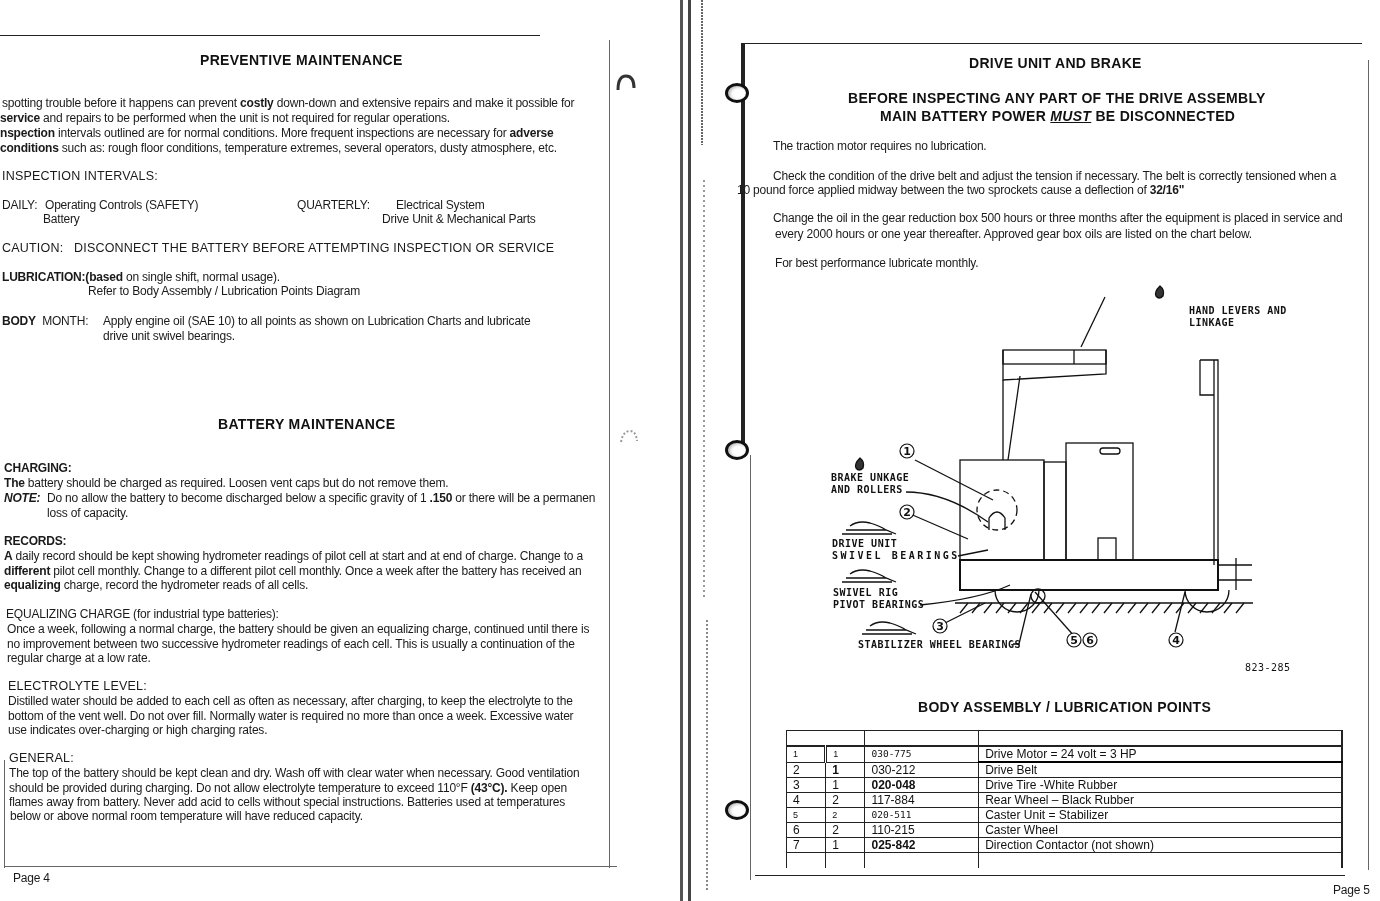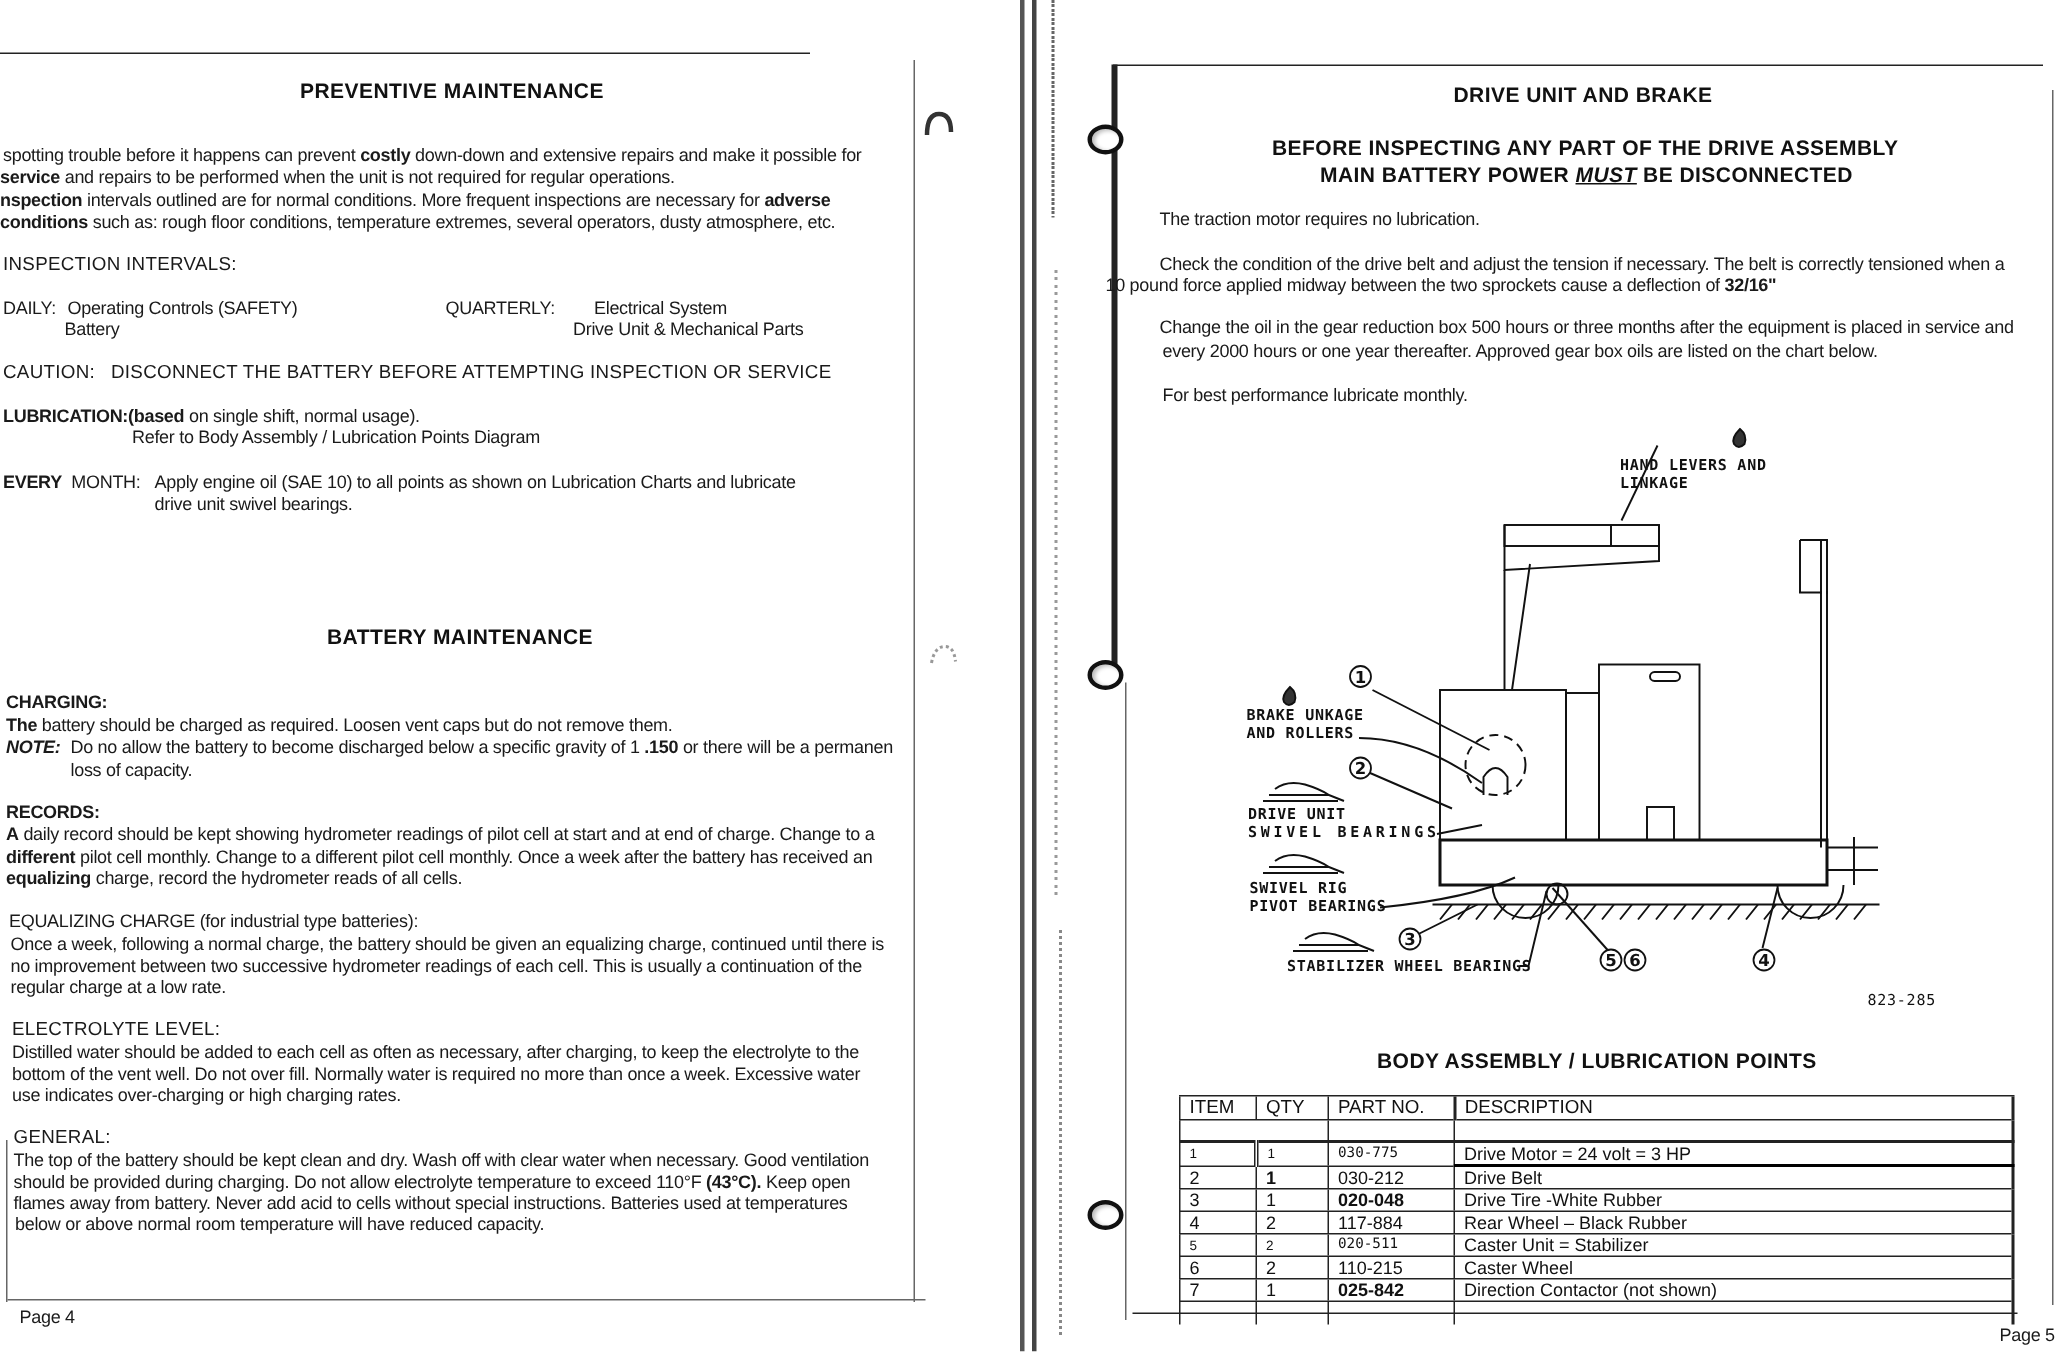--- a/index.html
+++ b/index.html
@@ -55,21 +55,21 @@
 
   <div class="abs txt cap" style="left:2px;top:241px;">CAUTION:</div>
   <div class="abs txt cap" style="left:74px;top:241px;">DISCONNECT THE BATTERY BEFORE ATTEMPTING INSPECTION OR SERVICE</div>
 
   <div class="abs txt" style="left:2px;top:270px;">
     <b>LUBRICATION:(based</b><span> on  single  shift,  normal  usage).</span>
   </div>
   <div class="abs txt" style="left:88px;top:284px;">Refer  to  Body  Assembly  /  Lubrication  Points  Diagram</div>
 
   <div class="abs txt" style="left:2px;top:314px;">
-    <b>EVERY</b>&nbsp; <span>MONTH:</span>
+    <b>BODY</b>&nbsp; <span>MONTH:</span>
   </div>
   <div class="abs txt" style="left:103px;top:314px;">Apply  engine  oil  (SAE  10)  to  all  points  as  shown  on  Lubrication  Charts  and  lubricate</div>
   <div class="abs txt" style="left:103px;top:329px;">drive  unit  swivel  bearings.</div>
 
   <div class="abs head" style="left:218px;top:416px;">BATTERY   MAINTENANCE</div>
 
   <div class="abs txt b" style="left:4px;top:461px;">CHARGING:</div>
   <div class="abs txt" style="left:4px;top:476px;">
     <b>The</b><span> battery  should  be  charged  as  required.  Loosen  vent  caps  but  do  not  remove  them.</span>
   </div>
@@ -201,21 +201,21 @@
           <text x="120" y="350">3</text>
         <circle cx="356" cy="360" r="7" stroke="#111" fill="#fff" stroke-width="1.2"></circle>
           <text x="356" y="364">4</text>
         <circle cx="254" cy="360" r="7" stroke="#111" fill="#fff" stroke-width="1.2"></circle>
           <text x="254" y="364">5</text>
         <circle cx="270" cy="360" r="7" stroke="#111" fill="#fff" stroke-width="1.2"></circle>
           <text x="270" y="364">6</text>
       </g>
     </svg>
 
-    <div class="abs lbl" style="left:1080px;top:305px;">
+    <div class="abs lbl" style="left:1189px;top:305px;">
         <div>HAND  LEVERS  AND</div>
         <div>LINKAGE</div>
       </div>
     <div class="abs lbl" style="left:831px;top:472px;">
         <div>BRAKE  UNKAGE</div>
         <div>AND  ROLLERS</div>
       </div>
     <div class="abs lbl" style="left:832px;top:538px;">
         <div>DRIVE  UNIT</div>
         <div style="letter-spacing:2.5px;">SWIVEL   BEARINGS</div>
@@ -226,26 +226,20 @@
       </div>
     <div class="abs lbl" style="left:858px;top:639px;">STABILIZER  WHEEL  BEARINGS</div>
     <div class="abs lbl" style="left:1245px;top:662px;font-weight:normal;">823-285</div>
   </div>
 
   <div class="abs head" style="left:918px;top:699px;">BODY   ASSEMBLY   /   LUBRICATION   POINTS</div>
 
   <div class="line" style="left:786px;top:730px;width:557px;height:1px;"></div>
   <table class="parts" style="left:786px;top:731px;width:557px;">
     <tbody>
-        <tr>
-      <td style="width:51px;font-size:12.5px;">ITEM</td>
-      <td style="width:48px;font-size:12.5px;">QTY</td>
-      <td style="width:84px;font-size:12.5px;">PART  NO.</td>
-      <td class="last" style="font-size:12.5px;border-left:2px solid #222;">DESCRIPTION</td>
-    </tr>
     <tr>
           <td colspan="2" style="border-bottom:2px solid #222;"></td>
           <td style="border-bottom:2px solid #222;"></td>
           <td class="last" style="border-bottom:2px solid #222;"></td>
         </tr>
     <tr>
       <td style="font-size:9px;">1</td>
       <td style="font-size:9px;border-left:3px double #222;">1</td>
       <td class="mono">030-775</td>
       <td class="last" style="border-bottom:2px solid #000000;">Drive Motor  =  24 volt  =  3  HP</td>

